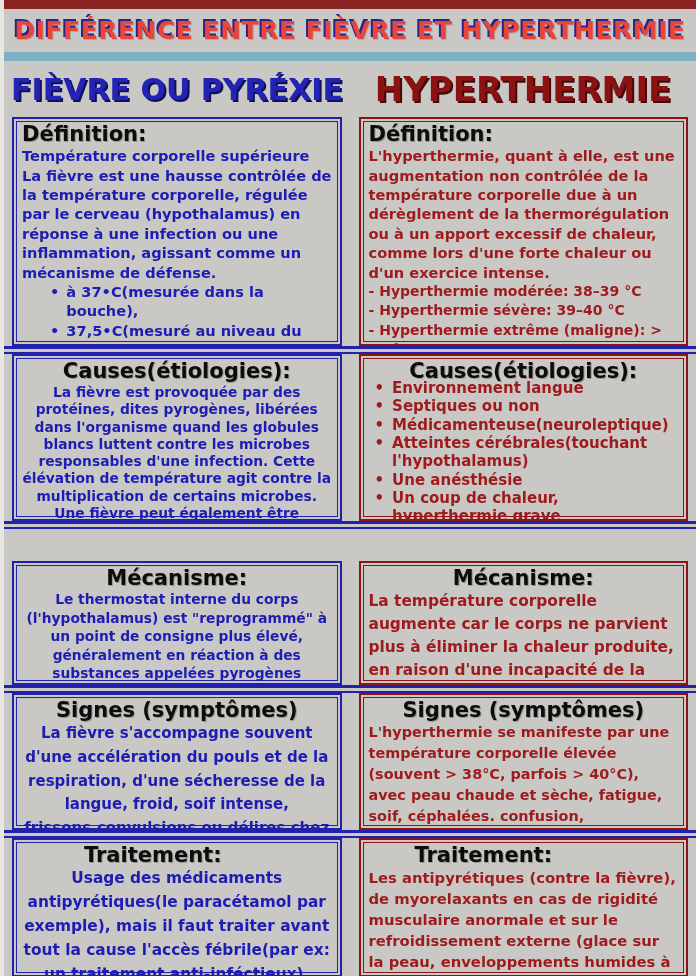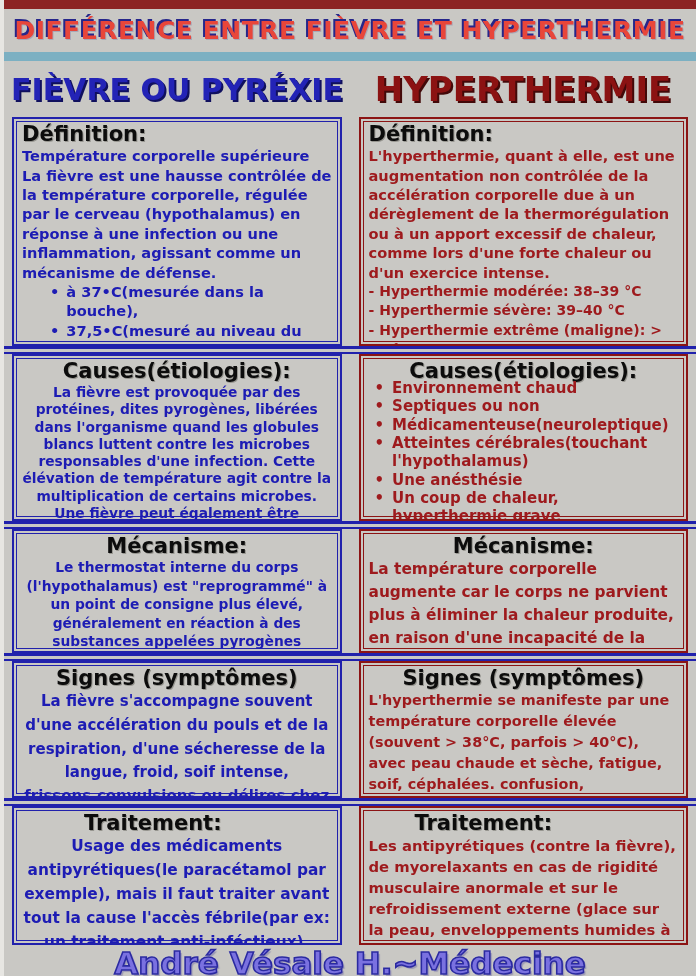--- a/index.html
+++ b/index.html
@@ -53,21 +53,21 @@
   .cell.fever{
     border:2px solid var(--blue);
     box-shadow:inset 0 0 0 2px var(--bg), inset 0 0 0 3px var(--blue);
   }
   .cell.hyper{
     border:2px solid var(--red-border);
     box-shadow:inset 0 0 0 2px var(--bg), inset 0 0 0 3px var(--red-border);
   }
   .row-def .cell{height:229px;}
   .row-causes .cell{height:167px;}
-  .row-meca .cell{height:124px;}
+  .row-meca .cell{height:124px;margin-top:32px;}
   .row-signes .cell{height:137px;}
   .row-trait .cell{height:139px;}
   .divider{
     height:8px;margin:0;
     border-top:3px solid var(--blue);
     border-bottom:2px solid var(--blue);
     background:var(--bg);
   }
   .sec-h{
     font-size:21px;color:#0c0c0c;
@@ -134,41 +134,41 @@
         </li>
         <li>
           <span class="dot">•</span>
           <span class="txt">37,5•C(mesuré au niveau du tympan),</span>
         </li>
 
       </ul>
     </div>
     <div class="cell hyper">
       <div class="sec-h">Définition:</div>
-      <div class="def-body hyper-text">L'hyperthermie, quant à elle, est une augmentation non contrôlée de la accélération corporelle due à un dérèglement de la thermorégulation ou à un apport excessif de chaleur, comme lors d'une forte chaleur ou d'un exercice intense.</div>
+      <div class="def-body hyper-text">L'hyperthermie, quant à elle, est une augmentation non contrôlée de la température corporelle due à un dérèglement de la thermorégulation ou à un apport excessif de chaleur, comme lors d'une forte chaleur ou d'un exercice intense.</div>
       <div class="hyper-def-line hyper-text">- Hyperthermie modérée: 38–39 °C</div>
       <div class="hyper-def-line hyper-text">- Hyperthermie sévère: 39–40 °C</div>
       <div class="hyper-def-line hyper-text">- Hyperthermie extrême (maligne): &gt; 40 °C</div>
 
     </div>
   </div>
 
   <div class="divider"></div>
 
   <div class="row row-causes">
     <div class="cell fever">
       <div class="sec-h h-center">Causes(étiologies):</div>
       <div class="fever-causes-body fever-text">La fièvre est provoquée par des protéines, dites pyrogènes, libérées dans l'organisme quand les globules blancs luttent contre les microbes responsables d'une infection. Cette élévation de température agit contre la multiplication de certains microbes. Une fièvre peut également être présente en l'absence d'infection (infarctus du myo-carde, tumeur du système lymphatique).</div>
     </div>
     <div class="cell hyper">
       <div class="sec-h h-center">Causes(étiologies):</div>
       <ul class="causes-list hyper-text">
         <li>
           <span class="dot">•</span>
-          <span class="txt">Environnement chaud</span>
+          <span class="txt">Environnement langue</span>
         </li>
         <li>
           <span class="dot">•</span>
           <span class="txt">Septiques ou non</span>
         </li>
         <li>
           <span class="dot">•</span>
           <span class="txt">Médicamenteuse(neuroleptique)</span>
         </li>
         <li>

